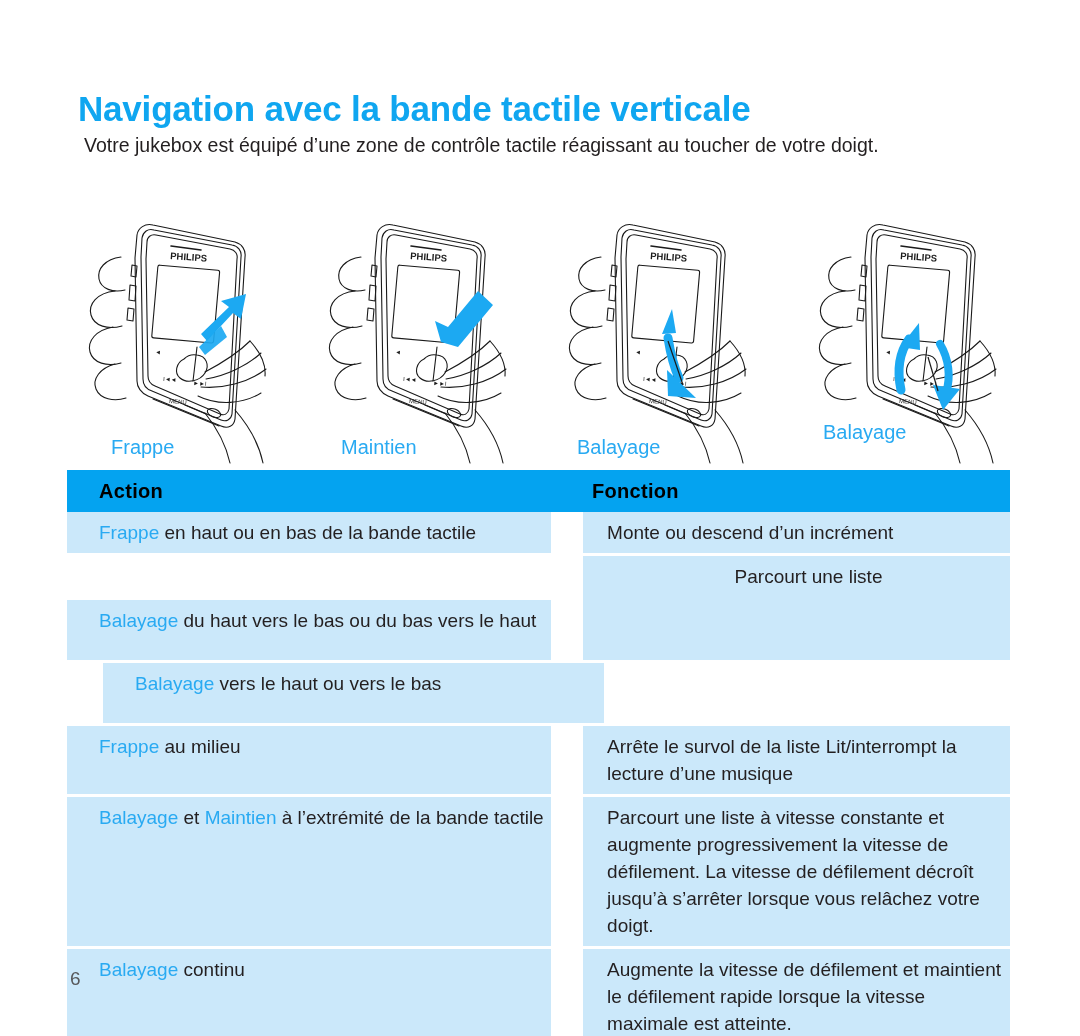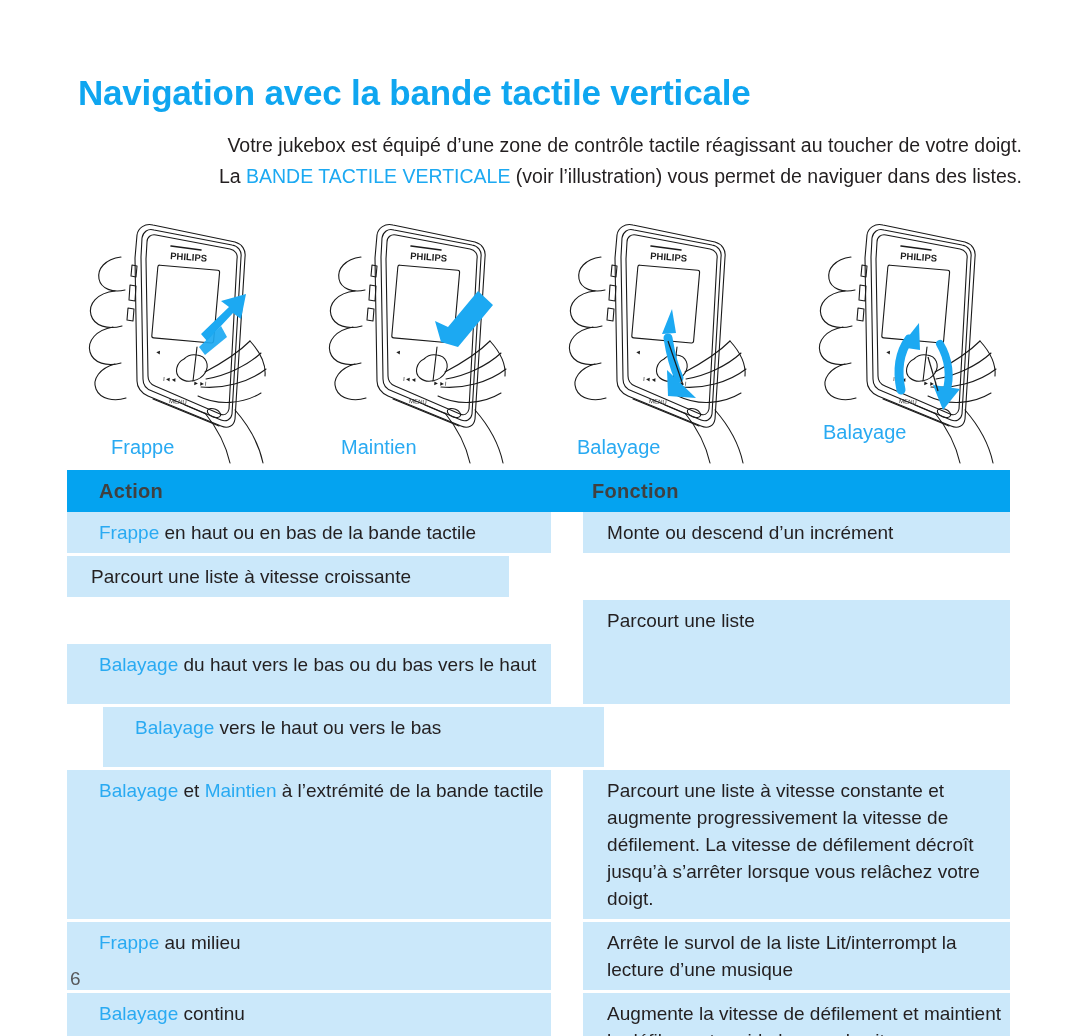--- a/index.html
+++ b/index.html
@@ -14,38 +14,37 @@
     position: relative;
     font-family: "Liberation Sans", sans-serif;
     color: #1a1a1a;
     overflow: hidden;
   }
 
   
   #page-title {
     position: absolute;
     left: 78px;
-    top: 50px;
+    top: 66px;
     font-size: 35px;
     font-weight: bold;
     color: #0FA6F0;
     letter-spacing: -0.2px;
     white-space: nowrap;
   }
 
   
   #intro {
     position: absolute;
-    left: 72px;
+    left: 84px;
     top: 130px;
     width: 950px;
     font-size: 19.5px;
     line-height: 31px;
     color: #231f20;
-    text-align: right;
   }
   #intro .hl { color: #1CA9F2; }
 
   
   #illustrations {
     position: absolute;
     left: 60px;
     top: 213px;
     width: 1010px;
     height: 255px;
@@ -73,21 +72,21 @@
   }
   .thead {
     display: flex;
     background: #04A3F0;
     height: 42px;
     align-items: center;
   }
   .thead .th {
     font-size: 20px;
     font-weight: bold;
-    color: #404040;
+    color: #000000;
     letter-spacing: 0.3px;
   }
   .col-a { width: 501px; padding-left: 32px; }
   .col-b { width: 442px; padding-left: 24px; }
 
   .trow {
     display: flex;
     background: #ffffff;
     gap: 30px;
   }
@@ -112,21 +111,20 @@
     color: #58595b;
   }
 </style>
 </head>
 <body>
 
 <h1 id="page-title">Navigation avec la bande tactile verticale</h1>
 
 <div id="intro">
   <div>Votre jukebox est équipé d’une zone de contrôle tactile réagissant au toucher de votre doigt.</div>
-  <div><span>La </span><span class="hl">BANDE TACTILE VERTICALE</span><span> (voir l’illustration) vous permet de naviguer dans des listes.</span></div>
 </div>
 
 <div id="illustrations">
 
   <div class="illus" style="left:15px;">
     <svg width="250" height="255" viewBox="0 0 250 255">
       <g fill="none" stroke="#1a1a1a" stroke-width="1.1" stroke-linecap="round" stroke-linejoin="round">
 
         <path d="M46 44 C30 46 22 56 24 66 C26 76 38 80 50 77"></path>
         <path d="M40 78 C22 80 13 91 16 102 C19 113 33 117 47 113"></path>
@@ -331,42 +329,41 @@
     <div class="th col-a">Action</div>
     <div class="th col-b">Fonction</div>
   </div>
 
   <div class="trow">
     <div class="cell col-a"><span class="hl">Frappe</span><span> en haut ou en bas de la bande tactile</span></div>
     <div class="cell col-b">Monte ou descend d’un incrément</div>
   </div>
 
   <div class="trow">
-    <div class="cell col-b">Parcourt une liste à vitesse croissante</div>
   </div>
 
   <div class="trow">
     <div class="cell col-a" style="min-height:60px;margin-top:44px;"><span class="hl">Balayage</span><span> du haut vers le bas ou du bas vers le haut</span></div>
-    <div class="cell col-b" style="min-height:60px;">Parcourt une liste</div>
+    <div class="cell col-b" style="min-height:60px;text-align:center;">Parcourt une liste</div>
   </div>
 
   <div class="trow">
     <div class="cell col-a" style="min-height:60px;margin-left:36px;"><span class="hl">Balayage</span><span> vers le haut ou vers le bas</span></div>
+  </div>
+
+  <div class="trow">
+    <div class="cell col-a" style="min-height:60px;"><span class="hl">Frappe</span><span> au milieu</span></div>
+    <div class="cell col-b" style="min-height:60px;">Arrête le survol de la liste Lit/interrompt la lecture d’une musique</div>
   </div>
 
   <div class="trow">
     <div class="cell col-a" style="min-height:141px;"><span class="hl">Balayage</span><span> et </span><span class="hl">Maintien</span><span> à l’extrémité de la bande tactile</span></div>
     <div class="cell col-b" style="min-height:141px;">Parcourt une liste à vitesse constante et augmente progressivement la vitesse de défilement. La vitesse de défilement décroît jusqu’à s’arrêter lorsque vous relâchez votre doigt.</div>
   </div>
 
   <div class="trow">
-    <div class="cell col-a" style="min-height:60px;"><span class="hl">Frappe</span><span> au milieu</span></div>
-    <div class="cell col-b" style="min-height:60px;">Arrête le survol de la liste Lit/interrompt la lecture d’une musique</div>
-  </div>
-
-  <div class="trow">
     <div class="cell col-a" style="min-height:87px;"><span class="hl">Balayage</span><span> continu</span></div>
     <div class="cell col-b" style="min-height:87px;">Augmente la vitesse de défilement et maintient le défilement rapide lorsque la vitesse maximale est atteinte.</div>
   </div>
 
 </div>
 
 <div id="page-number">6</div>
 
 </body></html>

